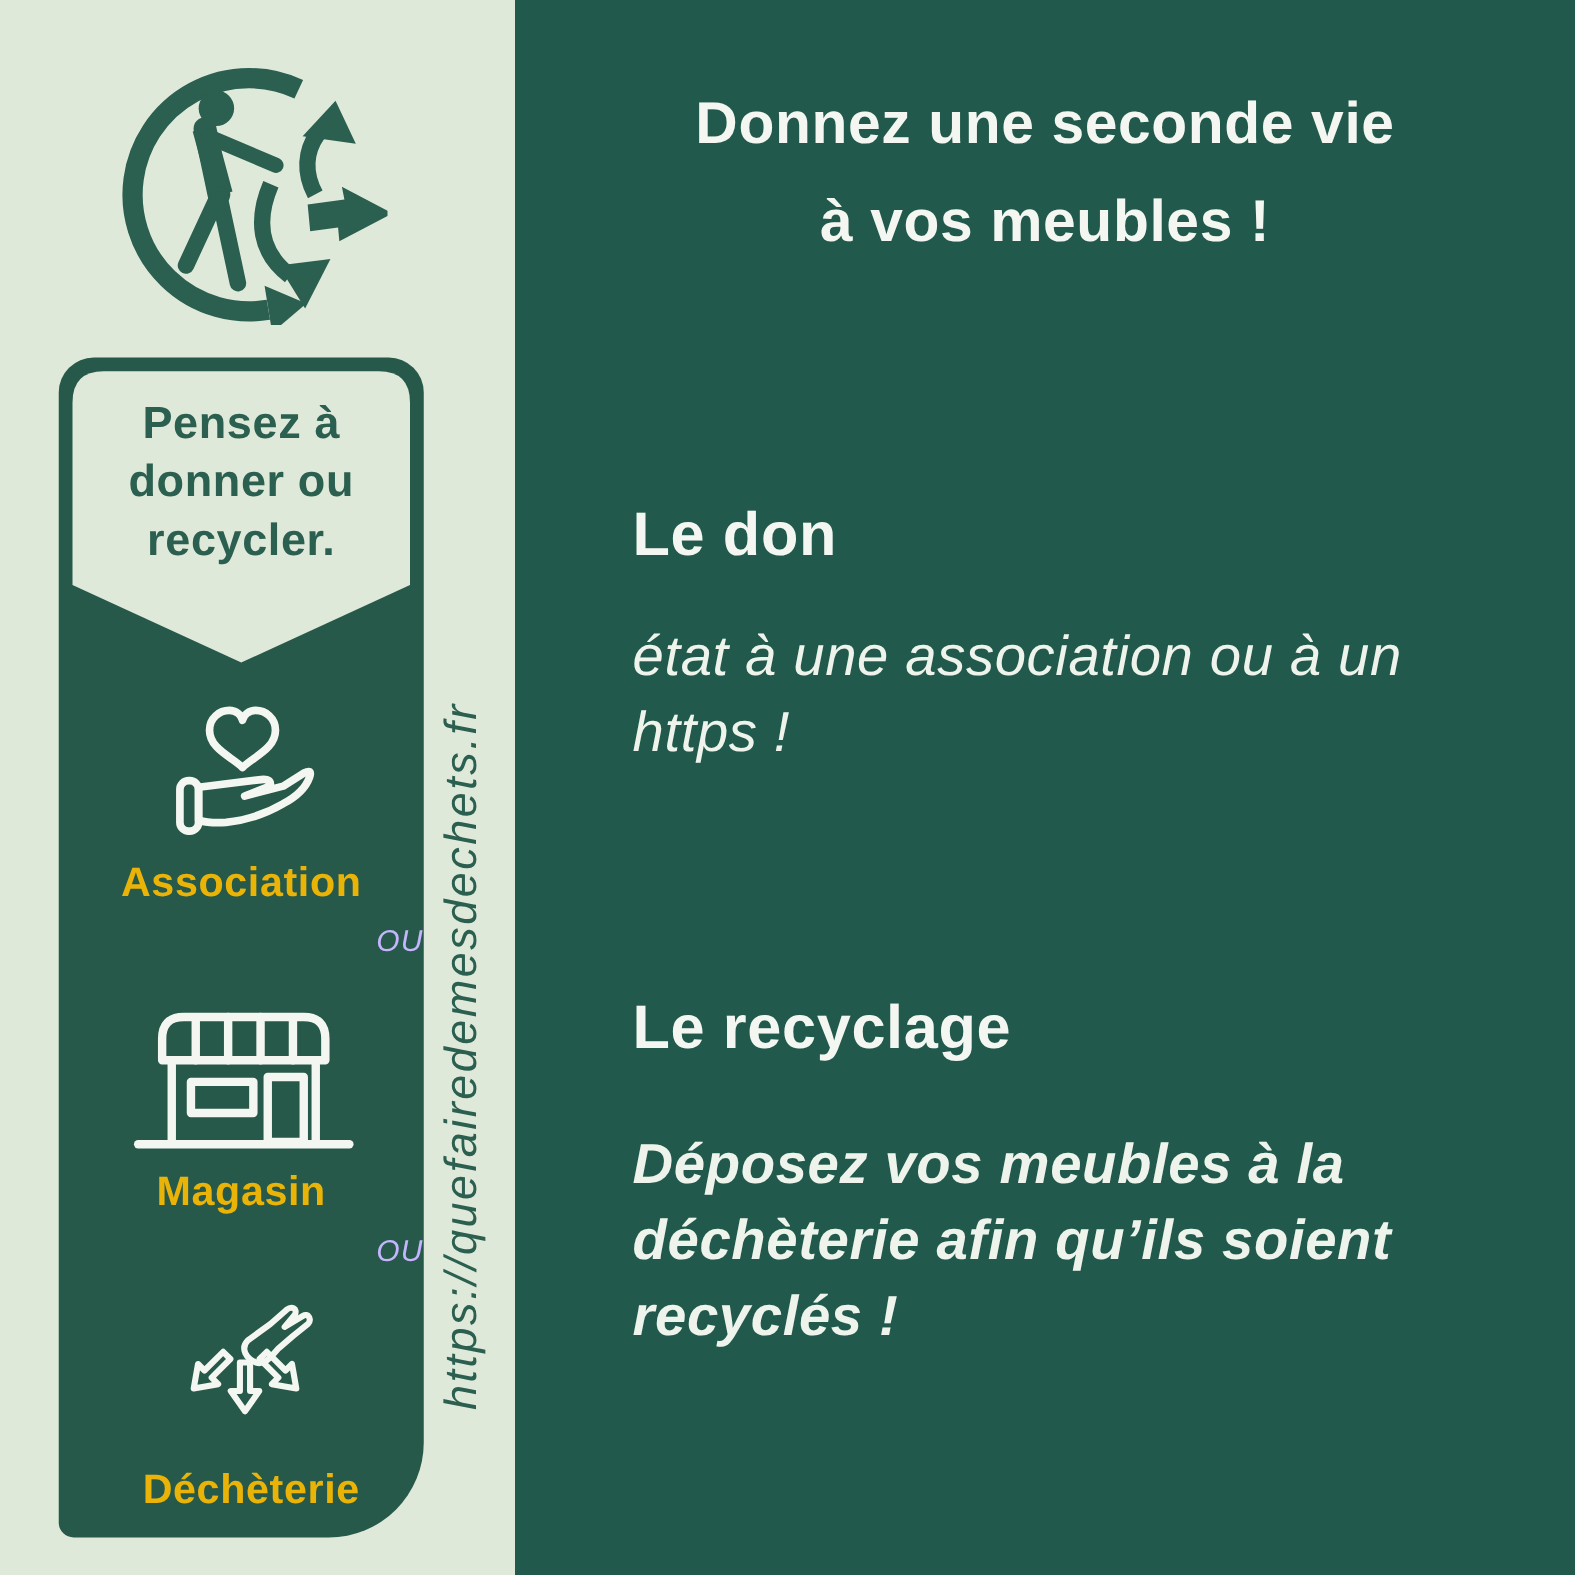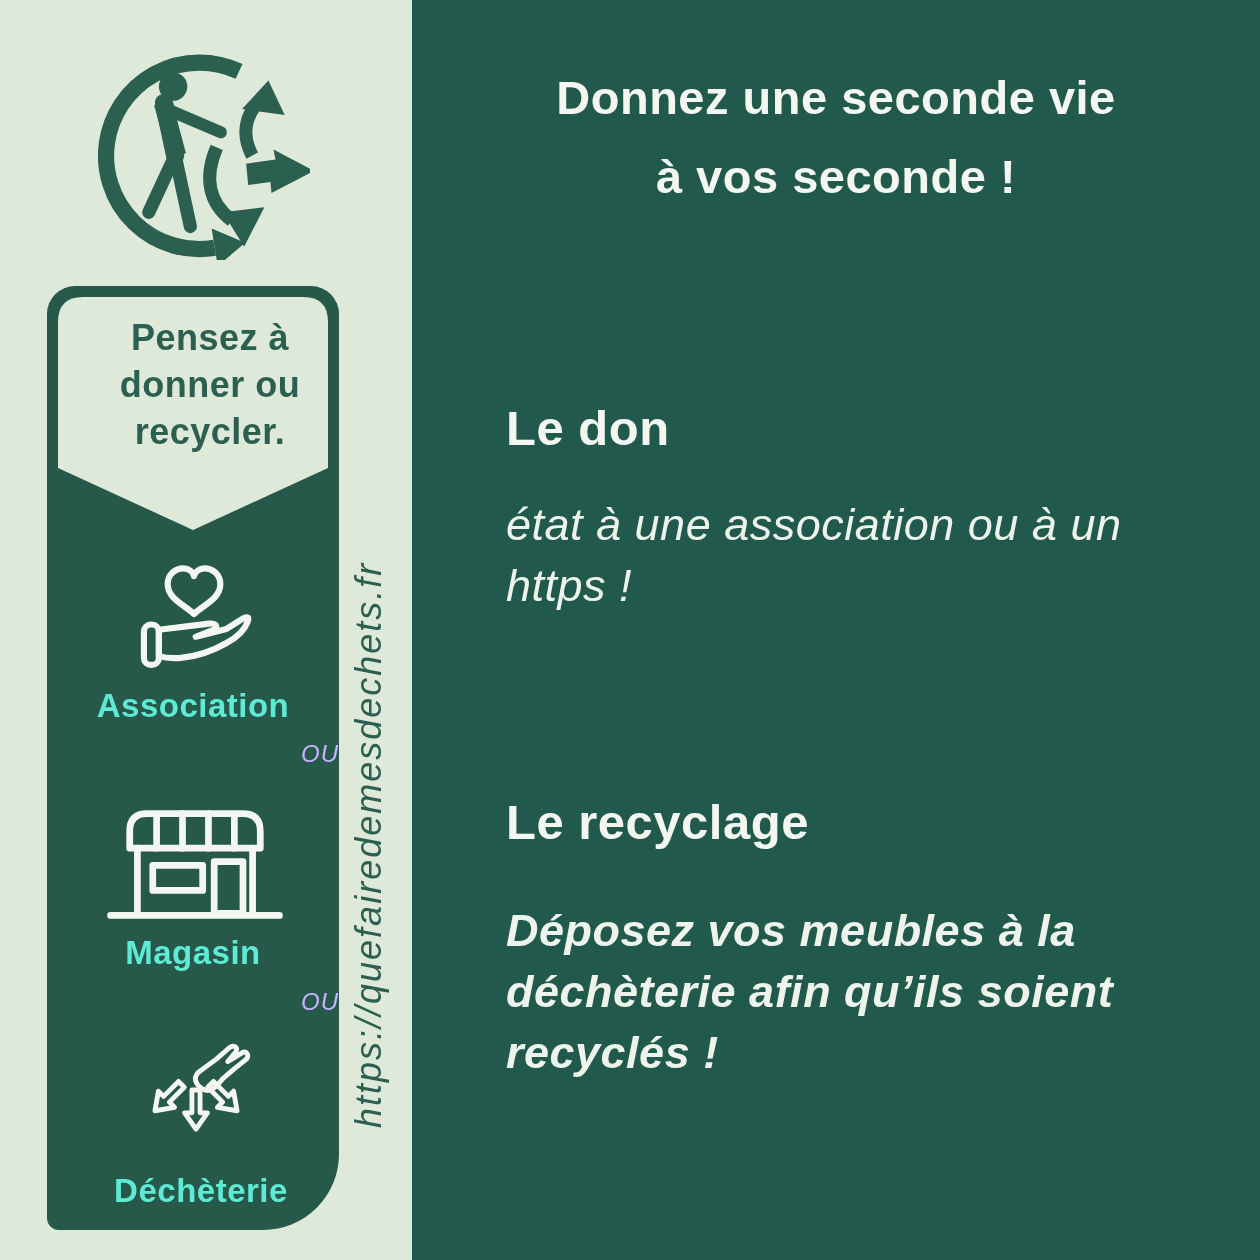--- a/index.html
+++ b/index.html
@@ -14,28 +14,28 @@
     background:#215a4c;
   }
   
   .triman { position:absolute; left:92px; top:42px; width:218px; height:218px; }
   .ribbon-panel {
     position:absolute; left:47px; top:286px; width:292px; height:944px;
     background:#27594a; border-radius:28px 28px 76px 12px;
   }
   .banner-svg { position:absolute; left:0; top:0; width:292px; height:260px; }
   .banner-text {
-    position:absolute; left:17px; top:28px; width:100%;
+    position:absolute; left:0; top:28px; width:100%;
     text-align:center; font-weight:700; font-size:36px; line-height:47px;
     color:#2b5f50; letter-spacing:0.5px;
   }
   .opt-icon { position:absolute; }
   .opt-label {
     position:absolute; left:0; width:100%; text-align:center;
-    color:#5eead4; font-weight:700; font-size:33px; letter-spacing:0.5px;
+    color:#eab308; font-weight:700; font-size:33px; letter-spacing:0.5px;
   }
   .opt-sep {
     position:absolute; left:0; width:100%; text-align:right;
     color:#c4b5fd; font-style:italic; font-size:24px; letter-spacing:1px;
   }
   .url-vertical {
     position:absolute; left:348px; top:1128px;
     transform:rotate(-90deg); transform-origin:0 0;
     white-space:nowrap; font-style:italic; font-size:36px; font-weight:400;
     letter-spacing:2px; color:#2b5f50;
@@ -144,21 +144,21 @@
         </g>
       </svg>
     </div>
     <div class="opt-label" style="top:886px;padding-left:16px;">Déchèterie</div>
   </div>
 
   <div class="url-vertical">https://quefairedemesdechets.fr</div>
 
   <div class="main-title">
     <div>Donnez une seconde vie</div>
-    <div>à vos seconde !</div>
+    <div>à vos meubles !</div>
   </div>
 
   <div class="section-heading h-don">Le don</div>
   <div class="section-body p-don">
     <div>état à une association ou à un</div>
     <div>https !</div>
   </div>
 
   <div class="section-heading h-rec">Le recyclage</div>
   <div class="section-body p-rec">

